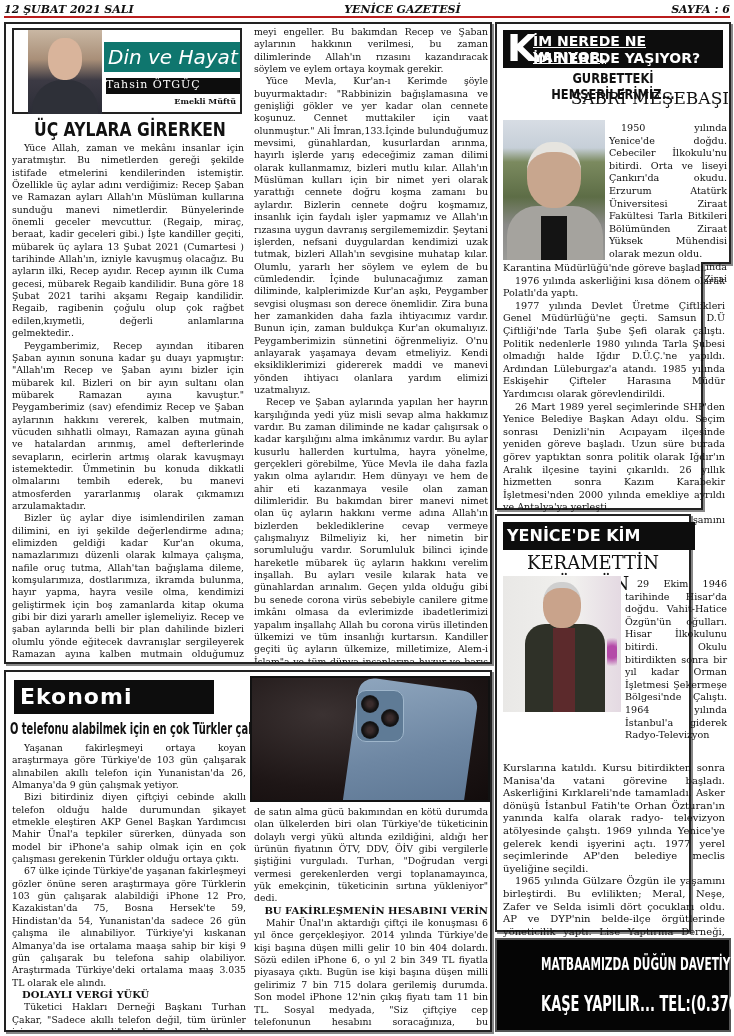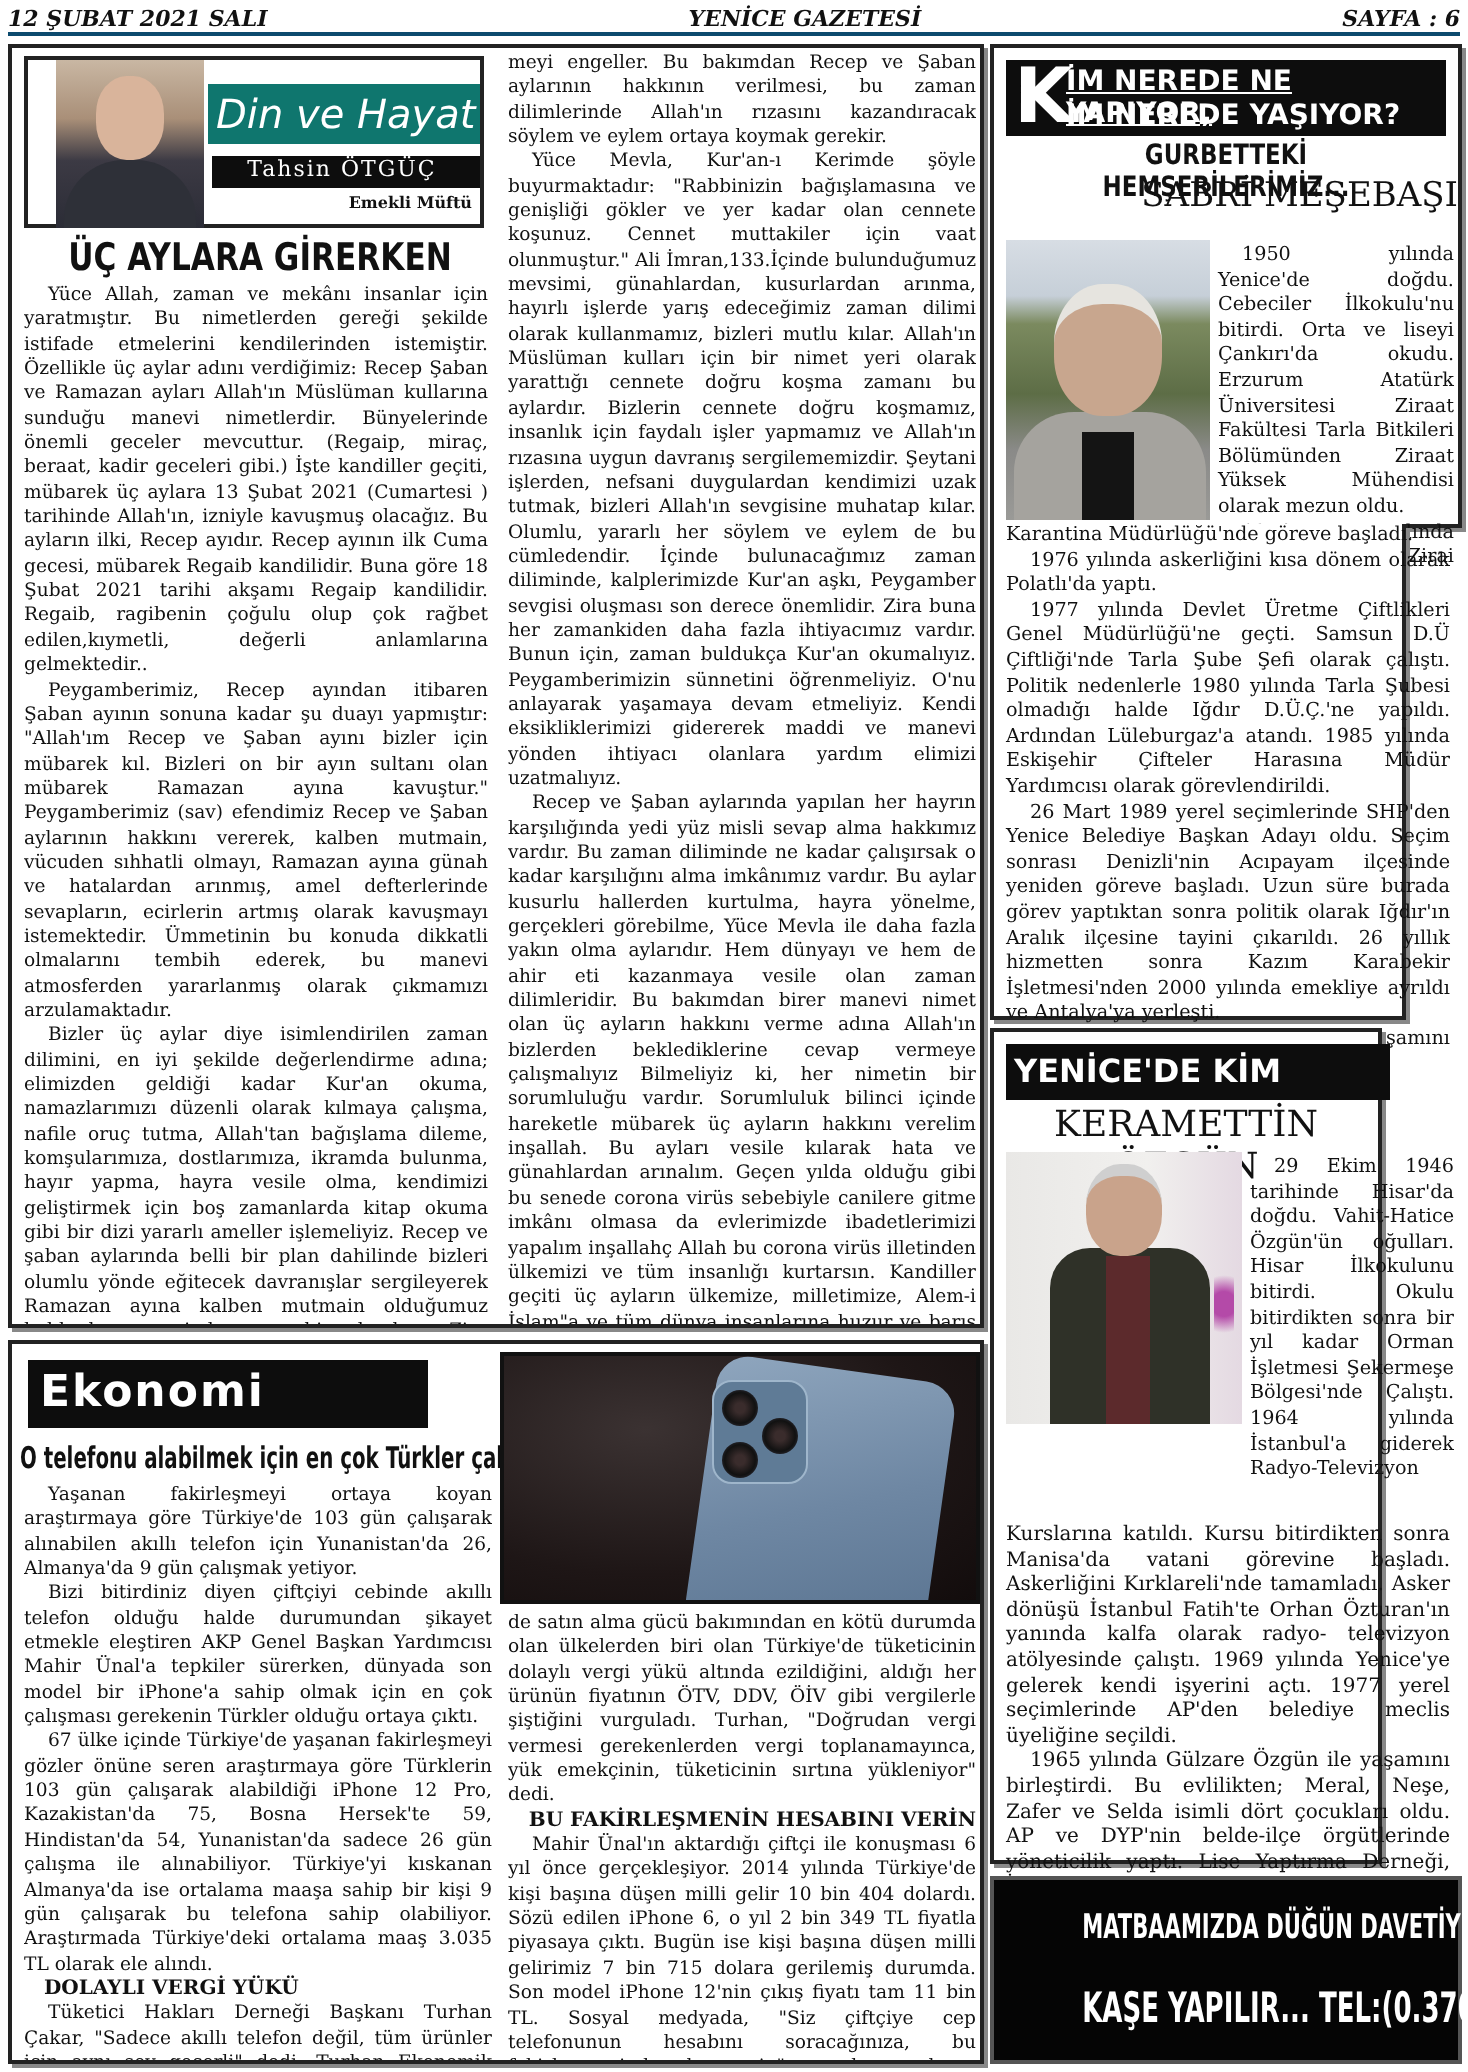--- a/index.html
+++ b/index.html
@@ -1,28 +1,28 @@
 <!DOCTYPE html>
 <html><head>
 <meta charset="utf-8">
 <style>
   * { box-sizing: border-box; margin: 0; padding: 0; }
   body { width: 734px; height: 1036px; background: #fff; font-family: "DejaVu Serif", serif; color: #111; overflow: hidden; position: relative; }
-  .hdr { position: absolute; left: 4px; right: 4px; top: 2px; height: 16px; display: flex; justify-content: space-between; align-items: center; font-family: "DejaVu Serif", serif; font-style: italic; font-weight: bold; font-size: 11px; border-bottom: 2px solid #0c4a6e; }
+  .hdr { position: absolute; left: 4px; right: 4px; top: 2px; height: 16px; display: flex; justify-content: space-between; align-items: center; font-family: "DejaVu Serif", serif; font-style: italic; font-weight: bold; font-size: 11px; border-bottom: 2px solid #b91c1c; }
   .box { position: absolute; border: 2px solid #222; box-shadow: 2px 2px 0 #888; background: #fff; }
   .body-text { font-size: 9.3px; line-height: 12.35px; text-align: justify; hyphens: manual; }
   .body-text p { text-indent: 12px; }
   .body-text .subh { text-indent: 0; font-weight: bold; font-size: 10px; text-align: left; padding-left: 10px; }
   
   .dvh-head { position: absolute; left: 6px; top: 4px; width: 230px; height: 86px; border: 2px solid #222; }
   .dvh-photo { position: absolute; left: 14px; top: 0; width: 74px; height: 84px; background: linear-gradient(180deg,#c9b7a3 0%,#a98f78 35%,#3c3a44 60%,#2b2c36 100%); }
   .dvh-photo .face { position: absolute; left: 20px; top: 8px; width: 34px; height: 42px; border-radius: 45%; background: #d9b49b; }
   .dvh-photo .suit { position: absolute; left: 4px; top: 50px; width: 66px; height: 34px; background: #2e3038; border-radius: 30px 30px 0 0; }
   .dvh-title { position: absolute; left: 90px; top: 12px; right: 0; height: 30px; background: #0f766e; color: #fff; font-family: "DejaVu Sans", sans-serif; font-size: 20px; padding-left: 4px; line-height: 30px; font-style: italic; }
-  .dvh-author { position: absolute; left: 92px; top: 48px; right: 0; height: 16px; background: #0d0d0d; color: #fff; font-size: 11px; text-align: center; padding-right: 4px; letter-spacing: 1px; }
+  .dvh-author { position: absolute; left: 92px; top: 48px; right: 0; height: 16px; background: #0d0d0d; color: #fff; font-size: 11px; text-align: left; padding-right: 4px; letter-spacing: 1px; }
   .dvh-role { position: absolute; left: 92px; top: 66px; right: 0; font-size: 8px; text-align: right; padding-right: 4px; font-weight: bold; }
   .dvh-headline { position: absolute; left: 0; width: 248px; top: 94px; text-align: center; font-family: "DejaVu Sans", sans-serif; font-weight: bold; font-size: 19px; transform: scaleX(0.82); transform-origin: center; letter-spacing: 0; }
   .col { position: absolute; }
   
   .kn-banner { position: absolute; left: 6px; top: 6px; right: 6px; height: 38px; background: #0d0d0d; color: #fff; font-family: "DejaVu Sans", sans-serif; font-weight: bold; }
   .kn-banner .big { position: absolute; left: 4px; top: -2px; font-size: 38px; line-height: 40px; }
   .kn-banner .l1 { position: absolute; left: 30px; top: 3px; font-size: 14px; text-decoration: underline; }
   .kn-banner .l2 { position: absolute; left: 30px; top: 20px; font-size: 14px; }
   .kn-sub { position: absolute; left: 0; right: 0; top: 46px; text-align: center; font-family: "DejaVu Sans", sans-serif; font-weight: bold; font-size: 14px; transform: scaleX(0.82); }
   .kn-name { position: absolute; left: 0; right: 0; top: 64px; text-align: right; font-size: 17px; }

